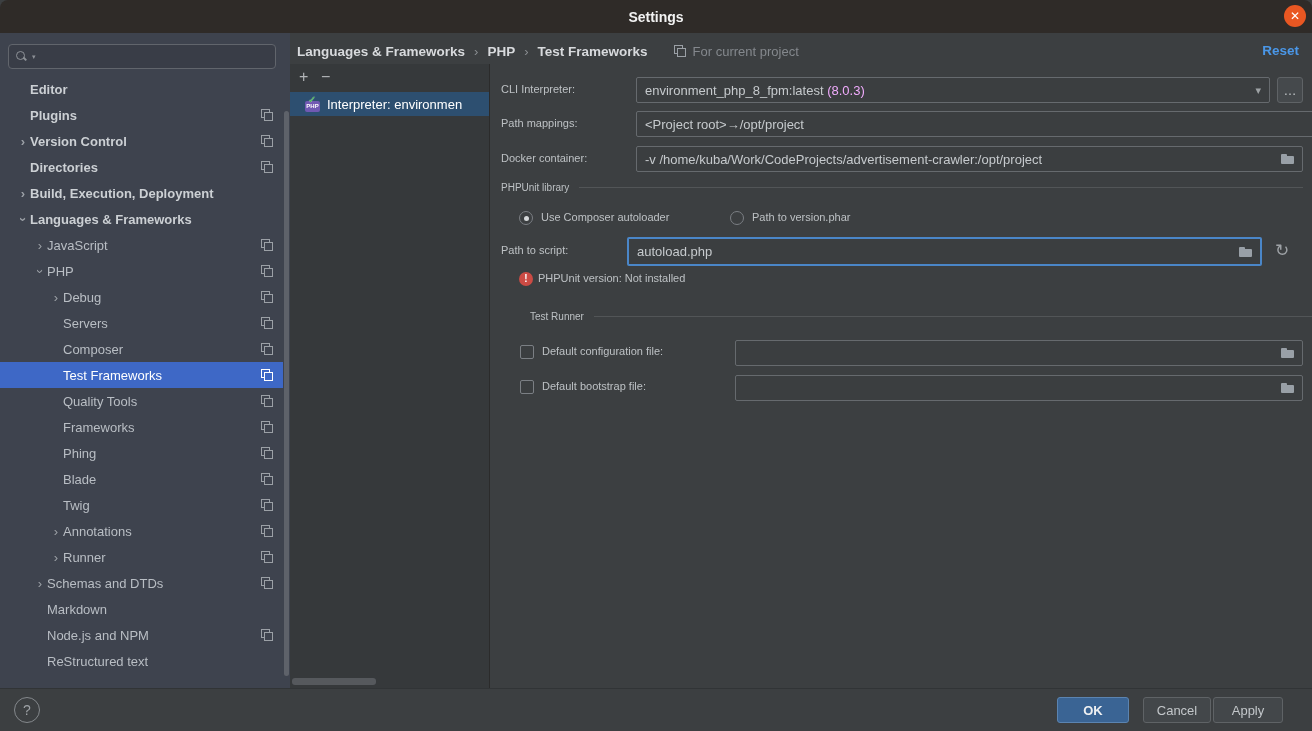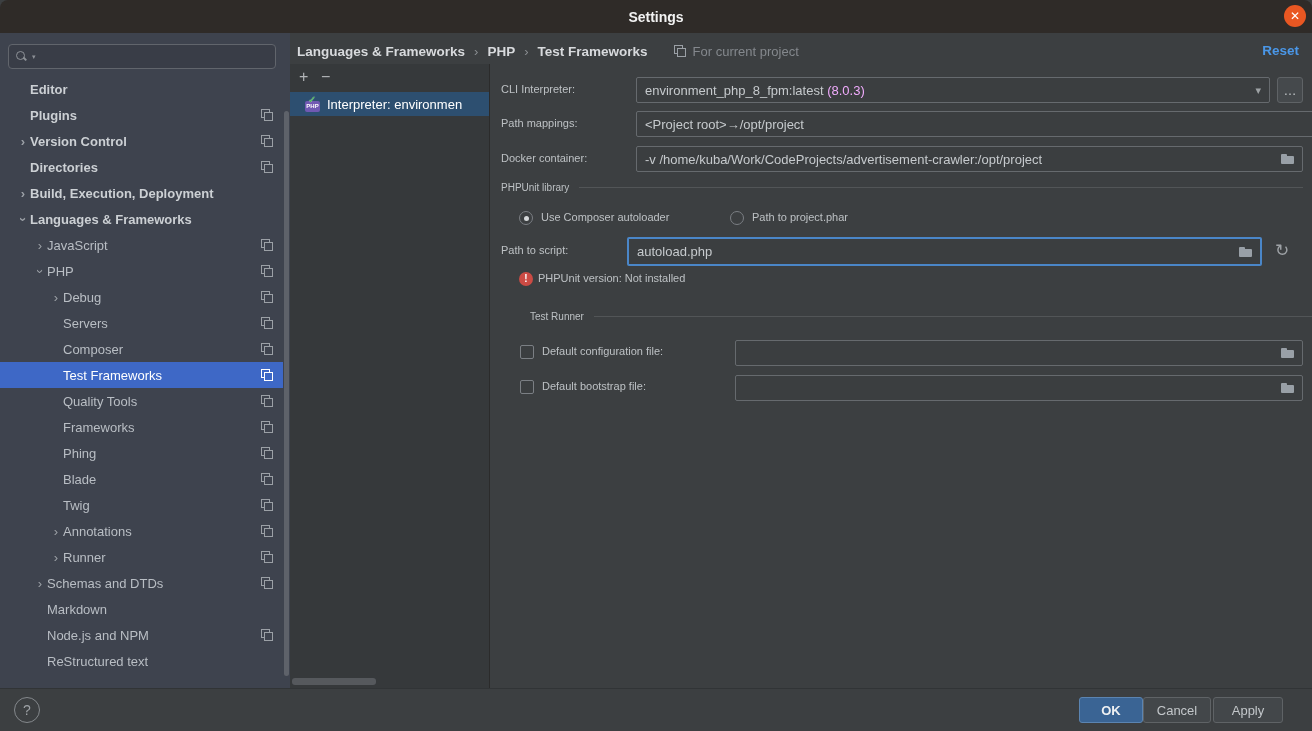--- a/index.html
+++ b/index.html
@@ -337,21 +337,21 @@
   </div>
 
   <div class="section" style="left:10px; top:118px; width:802px;">
     <span class="sec-label">PHPUnit library</span>
     <span class="sec-line" style="flex:1;"></span>
   </div>
 
   <span class="radio on" style="left:28px; top:147px;"></span>
   <span class="flabel" style="left:50px; top:147px;">Use Composer autoloader</span>
   <span class="radio" style="left:239px; top:147px;"></span>
-  <span class="flabel" style="left:261px; top:147px;">Path to project.phar</span>
+  <span class="flabel" style="left:261px; top:147px;">Path to version.phar</span>
 
   <span class="flabel" style="left:10px; top:180px;">Path to script:</span>
   <div class="field focused" style="left:136px; top:173px; width:635px; height:29px;">
     <span class="val">autoload.php</span>
     <span class="folder-ic"></span>
   </div>
   <span class="refresh-ic" style="left:784px; top:178px;">↻</span>
 
   <span class="err-icon" style="left:28px; top:208px;">!</span>
   <span class="flabel" style="left:47px; top:208px;">PHPUnit version: Not installed</span>
@@ -371,16 +371,16 @@
   <span class="checkbox" style="left:29px; top:316px;"></span>
   <span class="flabel" style="left:51px; top:316px;">Default bootstrap file:</span>
   <div class="field" style="left:244px; top:311px; width:568px;">
     <span class="val"></span>
     <span class="folder-ic"></span>
   </div>
 </div>
 
 <div class="footer">
   <div class="help-btn">?</div>
-  <div class="btn primary" style="right:169px; width:64px;">OK</div>
+  <div class="btn primary" style="right:183px; width:72px;">OK</div>
   <div class="btn" style="right:101px; width:68px;">Cancel</div>
   <div class="btn" style="right:29px; width:70px;">Apply</div>
 </div>
 
 </body></html>

